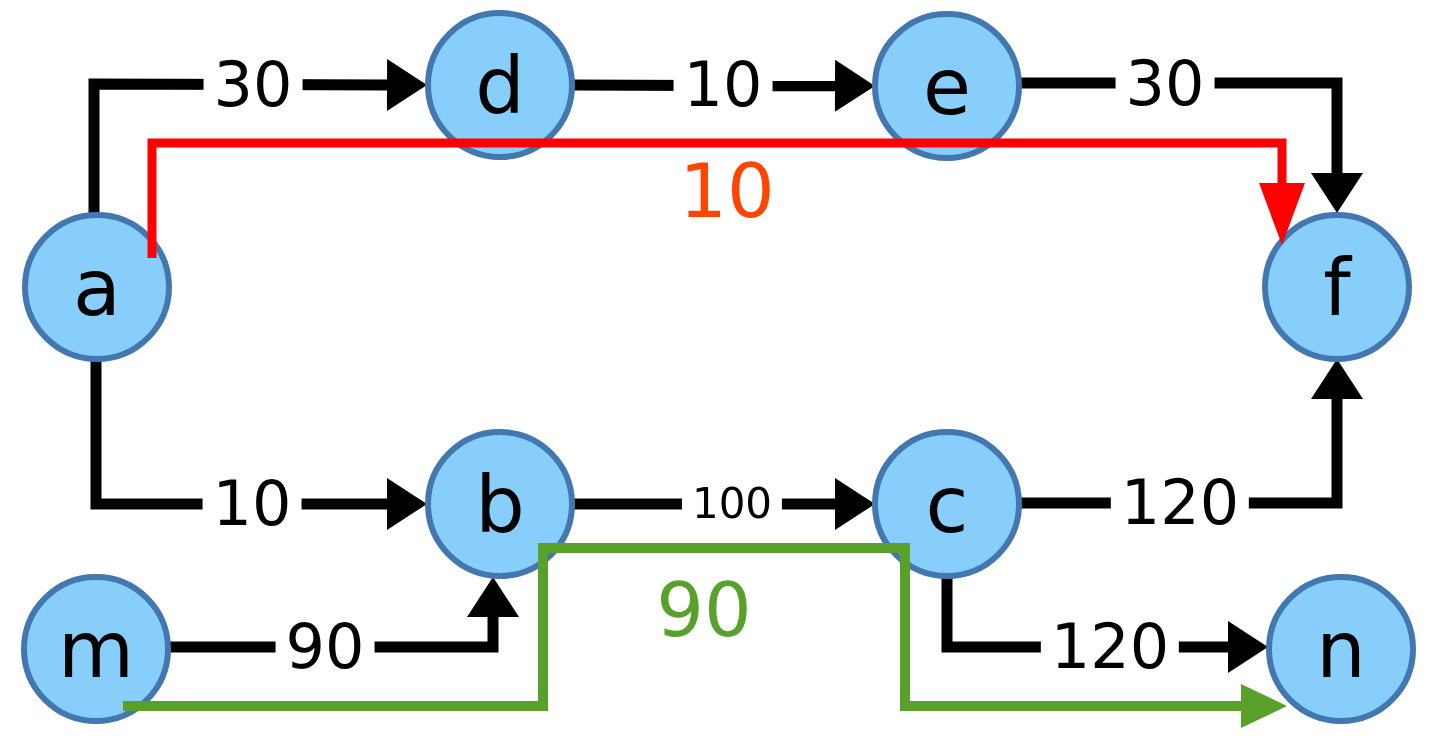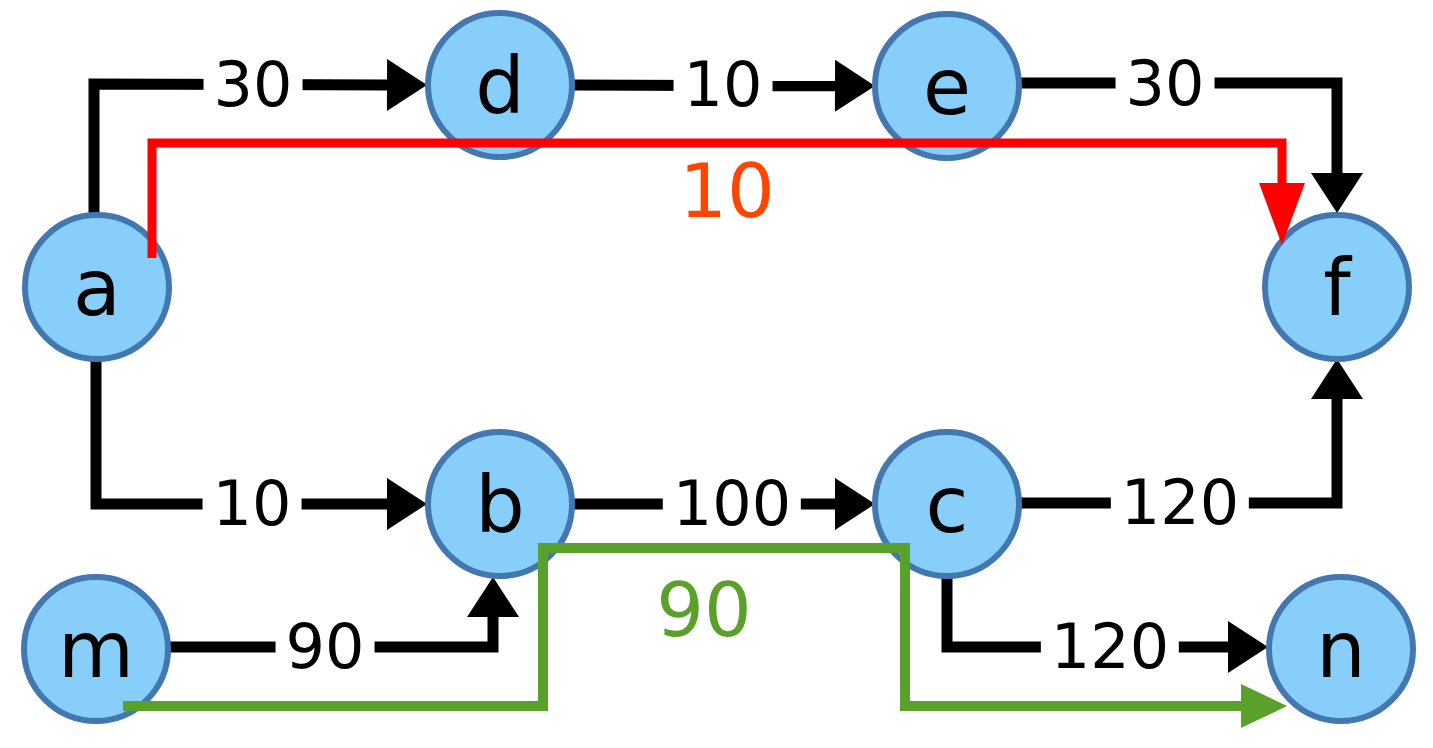--- a/index.html
+++ b/index.html
@@ -52,20 +52,20 @@
       <polyline points="152,258 152,143 1282,143 1282,183" fill="none" stroke="#fe0000" stroke-width="9" stroke-linejoin="miter"></polyline>
       <polygon points="1282,245 1259,183 1305,183" fill="#fe0000"></polygon>
       <polyline points="123,706 543,706 543,548 905,548 905,706 1241,706" fill="none" stroke="#5aa12c" stroke-width="10" stroke-linejoin="miter"></polyline>
       <polygon points="1287,706 1241,728 1241,684" fill="#5aa12c"></polygon>
     </svg>
   <div id="labels">
       <div class="edge-label" style="left: 253px; top: 85px; color: rgb(0, 0, 0); font-size: 62px;">30</div>
       <div class="edge-label" style="left: 723px; top: 85px; color: rgb(0, 0, 0); font-size: 62px;">10</div>
       <div class="edge-label" style="left: 1165px; top: 84px; color: rgb(0, 0, 0); font-size: 62px;">30</div>
       <div class="edge-label" style="left: 252px; top: 504px; color: rgb(0, 0, 0); font-size: 62px;">10</div>
-      <div class="edge-label" style="left: 732px; top: 504px; color: rgb(0, 0, 0); font-size: 62px;">100</div>
+      <div class="edge-label" style="left: 732px; top: 504px; color: rgb(0, 0, 0); font-size: 42px;">100</div>
       <div class="edge-label" style="left: 1180px; top: 503px; color: rgb(0, 0, 0); font-size: 62px;">120</div>
       <div class="edge-label" style="left: 325px; top: 647px; color: rgb(0, 0, 0); font-size: 62px;">90</div>
       <div class="edge-label" style="left: 1110px; top: 647px; color: rgb(0, 0, 0); font-size: 62px;">120</div>
       <div class="edge-label" style="left: 727px; top: 191px; color: rgb(255, 69, 0); font-size: 75px;">10</div>
       <div class="edge-label" style="left: 704px; top: 610px; color: rgb(90, 161, 44); font-size: 75px;">90</div>
     </div>
 </div>
 
 </body></html>

